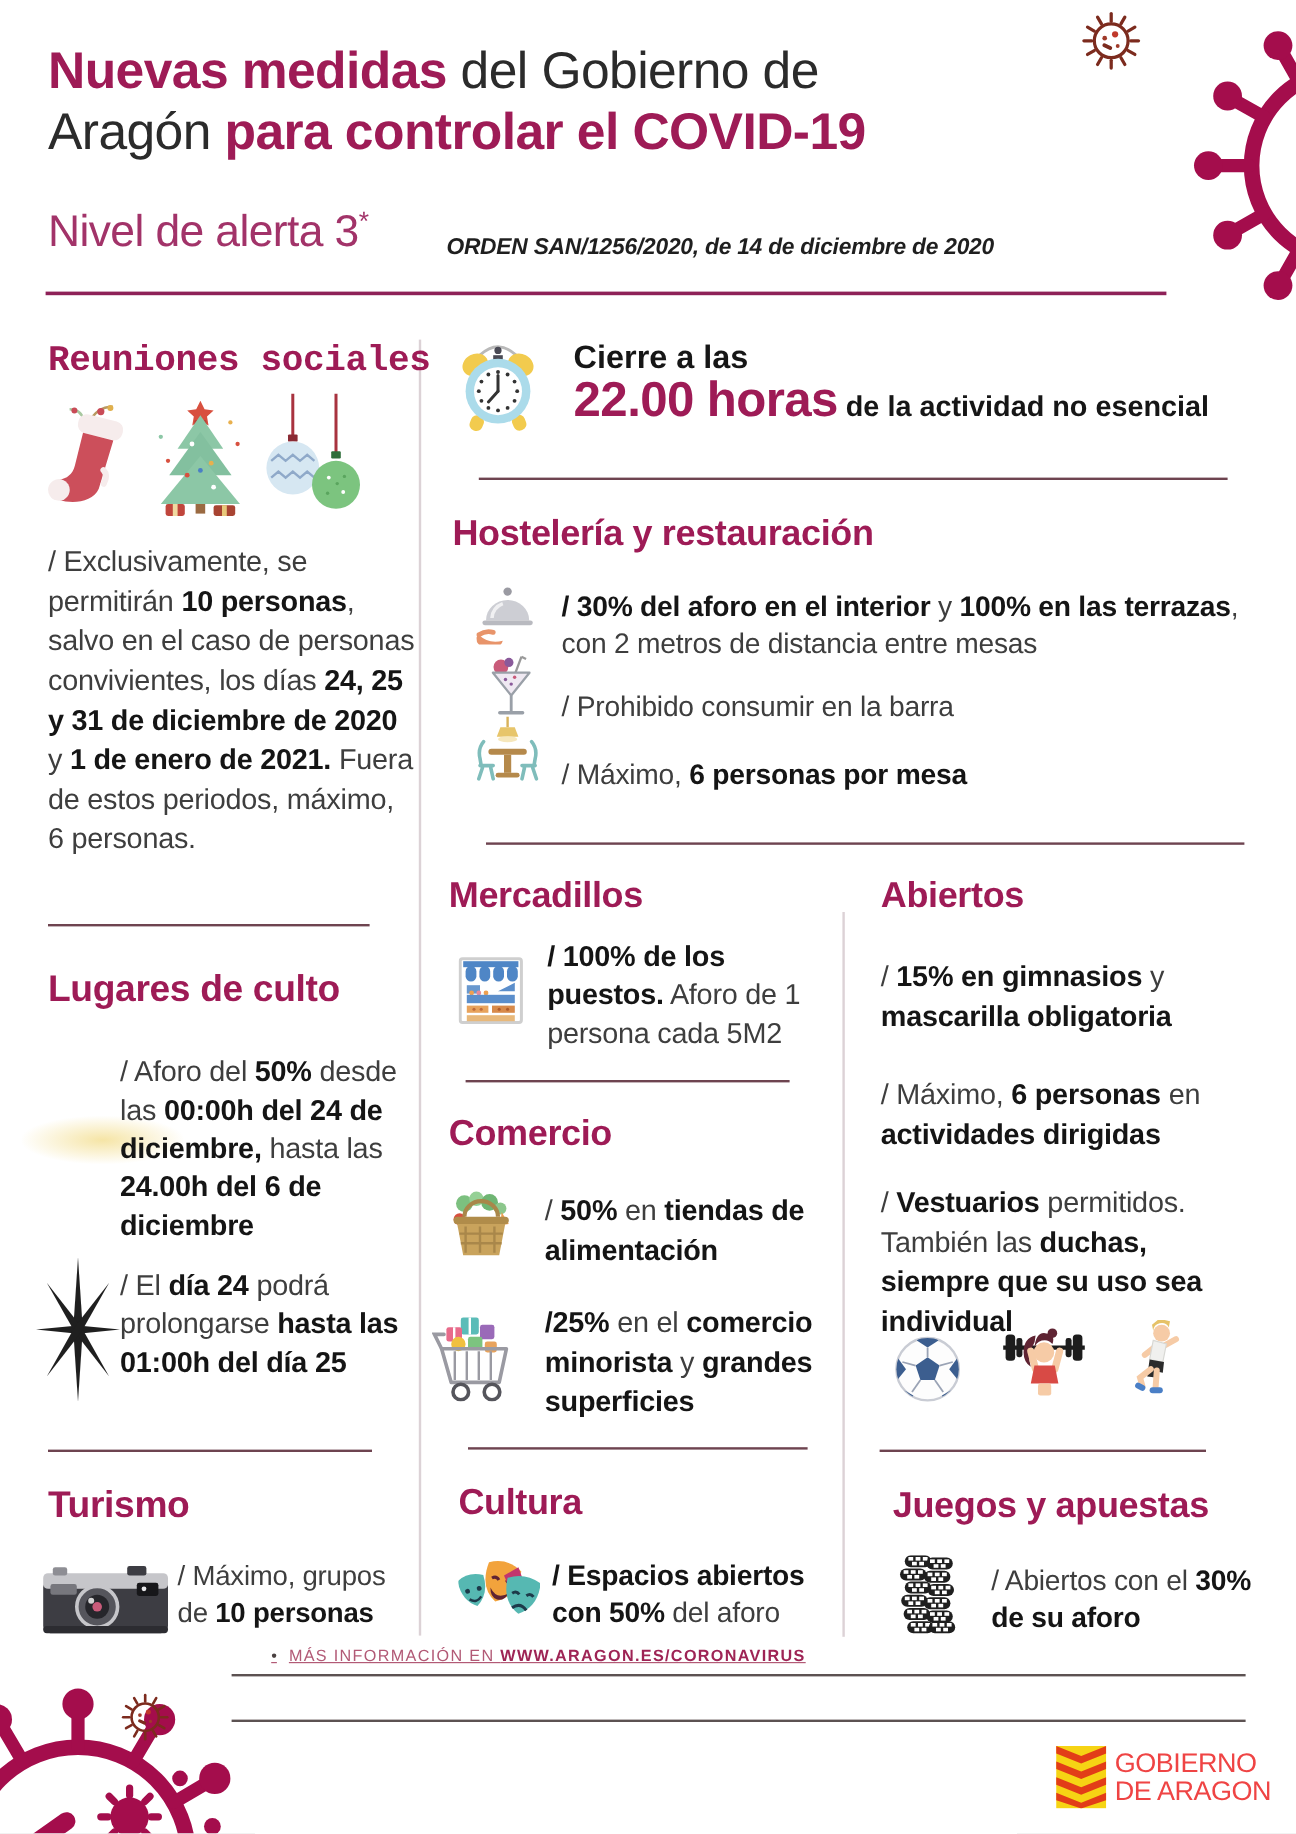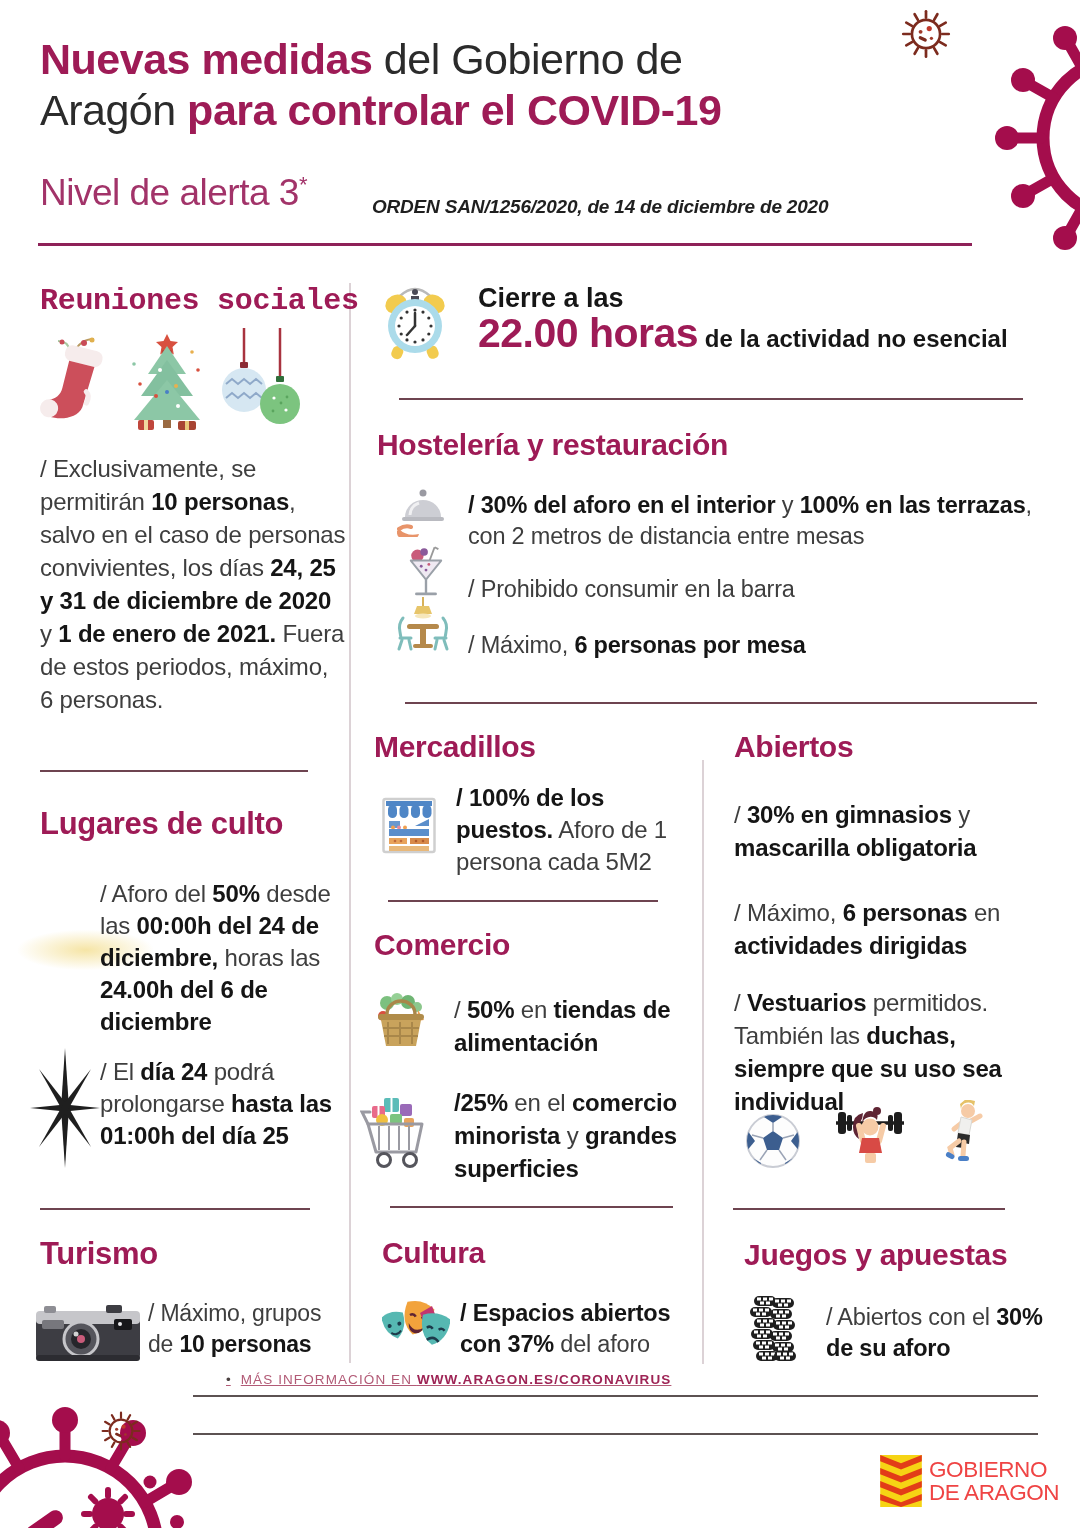--- a/index.html
+++ b/index.html
@@ -163,21 +163,21 @@
   </svg>
 
   <div class="txt" style="left:40px;top:452px;width:306px;font-size:24px;line-height:33px;"><span>/ Exclusivamente, se permitirán </span><span class="b">10 personas</span><span>, salvo en el caso de personas convivientes, los días </span><span class="b">24, 25 y 31 de diciembre de 2020</span><span> y </span><span class="b">1 de enero de 2021.</span><span> Fuera de estos periodos, máximo, 6 personas.</span></div>
 
   <div class="rule" style="left:40px;top:770px;width:268px;"></div>
 
   <div class="sec-title" style="left:40px;top:806px;font-size:31px;">Lugares de culto</div>
 
   <div class="abs candle" style="left:18px;top:930px;width:135px;height:40px;"></div>
 
-  <div class="txt" style="left:100px;top:878px;width:252px;font-size:24px;line-height:32px;"><span>/ Aforo del </span><span class="b">50%</span><span>  desde las </span><span class="b">00:00h del 24 de diciembre,</span><span> horas las </span><span class="b">24.00h del 6 de diciembre</span></div>
+  <div class="txt" style="left:100px;top:878px;width:252px;font-size:24px;line-height:32px;"><span>/ Aforo del </span><span class="b">50%</span><span>  desde las </span><span class="b">00:00h del 24 de diciembre,</span><span> hasta las </span><span class="b">24.00h del 6 de diciembre</span></div>
 
   <svg class="abs" style="left:26px;top:1048px;" width="78" height="120" viewBox="0 0 78 120">
     <g fill="#1f1f1f">
       <polygon points="39,0 43,60 39,120 35,60"></polygon>
       <polygon points="4,60 39,56.5 74,60 39,63.5"></polygon>
       <polygon points="13,21 41.5,57.5 65,99 36.5,62.5"></polygon>
       <polygon points="65,21 36.5,57.5 13,99 41.5,62.5"></polygon>
     </g>
   </svg>
 
@@ -358,25 +358,25 @@
       <circle cx="8" cy="32" r="2" fill="#1d3a4a"></circle>
         <circle cx="18" cy="32" r="2" fill="#1d3a4a"></circle>
       <path d="M8 39 q5 5 10 0" stroke="#1d3a4a" stroke-width="2" fill="none"></path>
     </g>
     <g transform="rotate(10 52 40)">
       <path d="M38 24 q14 -7 28 0 q1 20 -14 28 q-15 -8 -14 -28 z" fill="#56b8b2"></path>
       <path d="M44 36 q3 -3 6 0 M56 36 q3 -3 6 0" stroke="#1d3a4a" stroke-width="2.5" fill="none"></path>
       <path d="M46 48 q6 -6 12 0" stroke="#1d3a4a" stroke-width="2.5" fill="none"></path>
     </g>
   </svg>
-  <div class="txt" style="left:460px;top:1298px;width:232px;font-size:23.5px;line-height:31px;"><span class="b">/ Espacios abiertos con 37%</span><span> del aforo</span></div>
+  <div class="txt" style="left:460px;top:1298px;width:232px;font-size:23.5px;line-height:31px;"><span class="b">/ Espacios abiertos con 50%</span><span> del aforo</span></div>
 
   <div class="sec-title" style="left:734px;top:730px;">Abiertos</div>
 
-  <div class="txt" style="left:734px;top:798px;width:302px;font-size:24px;line-height:33px;"><span>/ </span><span class="b">30% en gimnasios</span><span> y </span><span class="b">mascarilla obligatoria</span></div>
+  <div class="txt" style="left:734px;top:798px;width:302px;font-size:24px;line-height:33px;"><span>/ </span><span class="b">15% en gimnasios</span><span> y </span><span class="b">mascarilla obligatoria</span></div>
   <div class="txt" style="left:734px;top:896px;width:302px;font-size:24px;line-height:33px;"><span>/ Máximo, </span><span class="b">6 personas</span><span> en </span><span class="b">actividades dirigidas</span></div>
   <div class="txt" style="left:734px;top:986px;width:312px;font-size:24px;line-height:33px;"><span>/ </span><span class="b">Vestuarios</span><span> permitidos. También las </span><span class="b">duchas, siempre que su uso sea individual</span></div>
 
   <svg class="abs" style="left:744px;top:1112px;" width="58" height="58" viewBox="0 0 58 58">
     <defs>
         <clipPath id="ballclip">
           <circle cx="29" cy="29" r="26"></circle>
         </clipPath>
       </defs>
     <circle cx="29" cy="29" r="26" fill="#fdfdfd" stroke="#c9ccd4" stroke-width="2"></circle>

